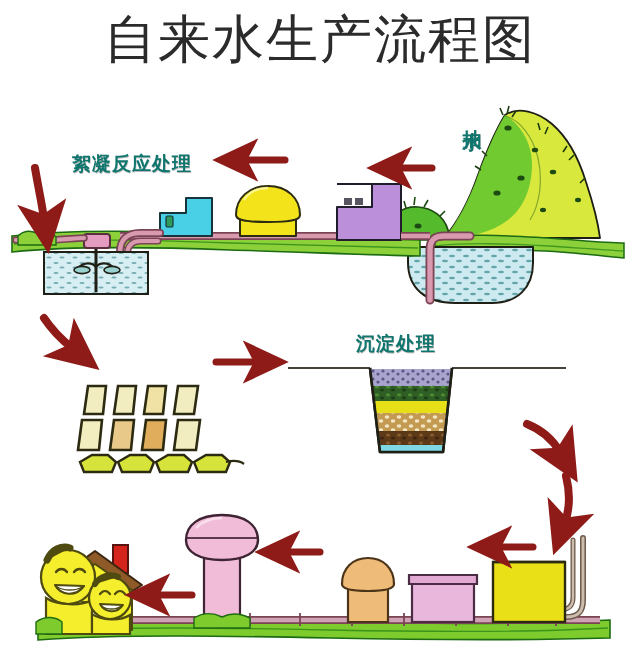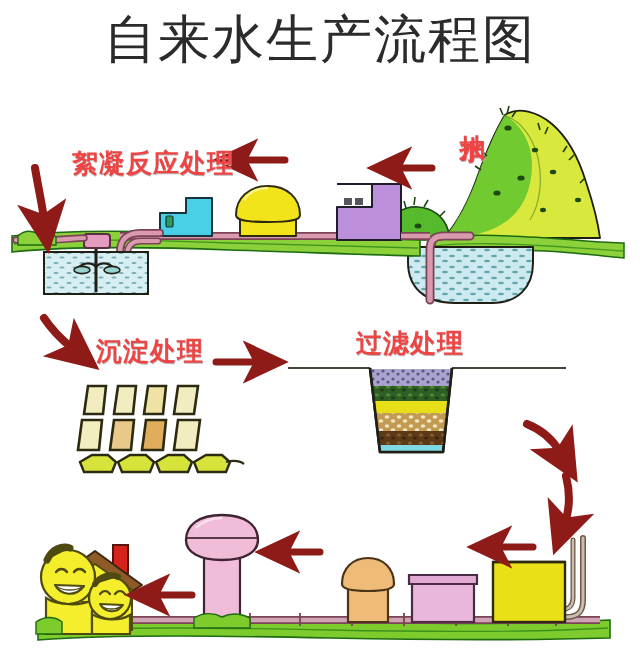--- a/index.html
+++ b/index.html
@@ -27,24 +27,24 @@
     font-size: 52px;
     line-height: 62px;
     letter-spacing: 2px;
     color: #2b2b2b;
     font-weight: 500;
     font-family: "DejaVu Sans", "Liberation Sans", sans-serif;
     white-space: nowrap;
   }
   .diag-label {
     position: absolute;
-    font-size: 26px;
+    font-size: 19px;
     line-height: 22px;
     font-weight: 700;
-    color: #ef4444;
+    color: #0f766e;
     letter-spacing: 1px;
     white-space: nowrap;
     font-family: "DejaVu Sans", "Liberation Sans", sans-serif;
     text-shadow: 0.5px 0.5px 0 #b9b9b9;
   }
   .diag-label.vertical {
     writing-mode: vertical-rl;
     text-orientation: upright;
     letter-spacing: 2px;
   }
@@ -380,18 +380,17 @@
       <g>
         <path d="M192,595 L155,595" stroke="#8e1b17" stroke-width="7" marker-end="url(#ah)"></path>
       </g>
     </g>
   </svg>
 
   <div class="diag-label" style="left:72px; top:152px;">絮凝反应处理</div>
 
   <div class="diag-label vertical" style="left:462px; top:114px;">抽水</div>
 
-  <div class="diag-label" style="left:96px; top:340px;">沉淀处理</div>
-
-  <div class="diag-label" style="left:356px; top:332px;">过滤处理</div>
+
+  <div class="diag-label" style="left:356px; top:332px;">沉淀处理</div>
 
 
 </div>
 
 </body></html>

